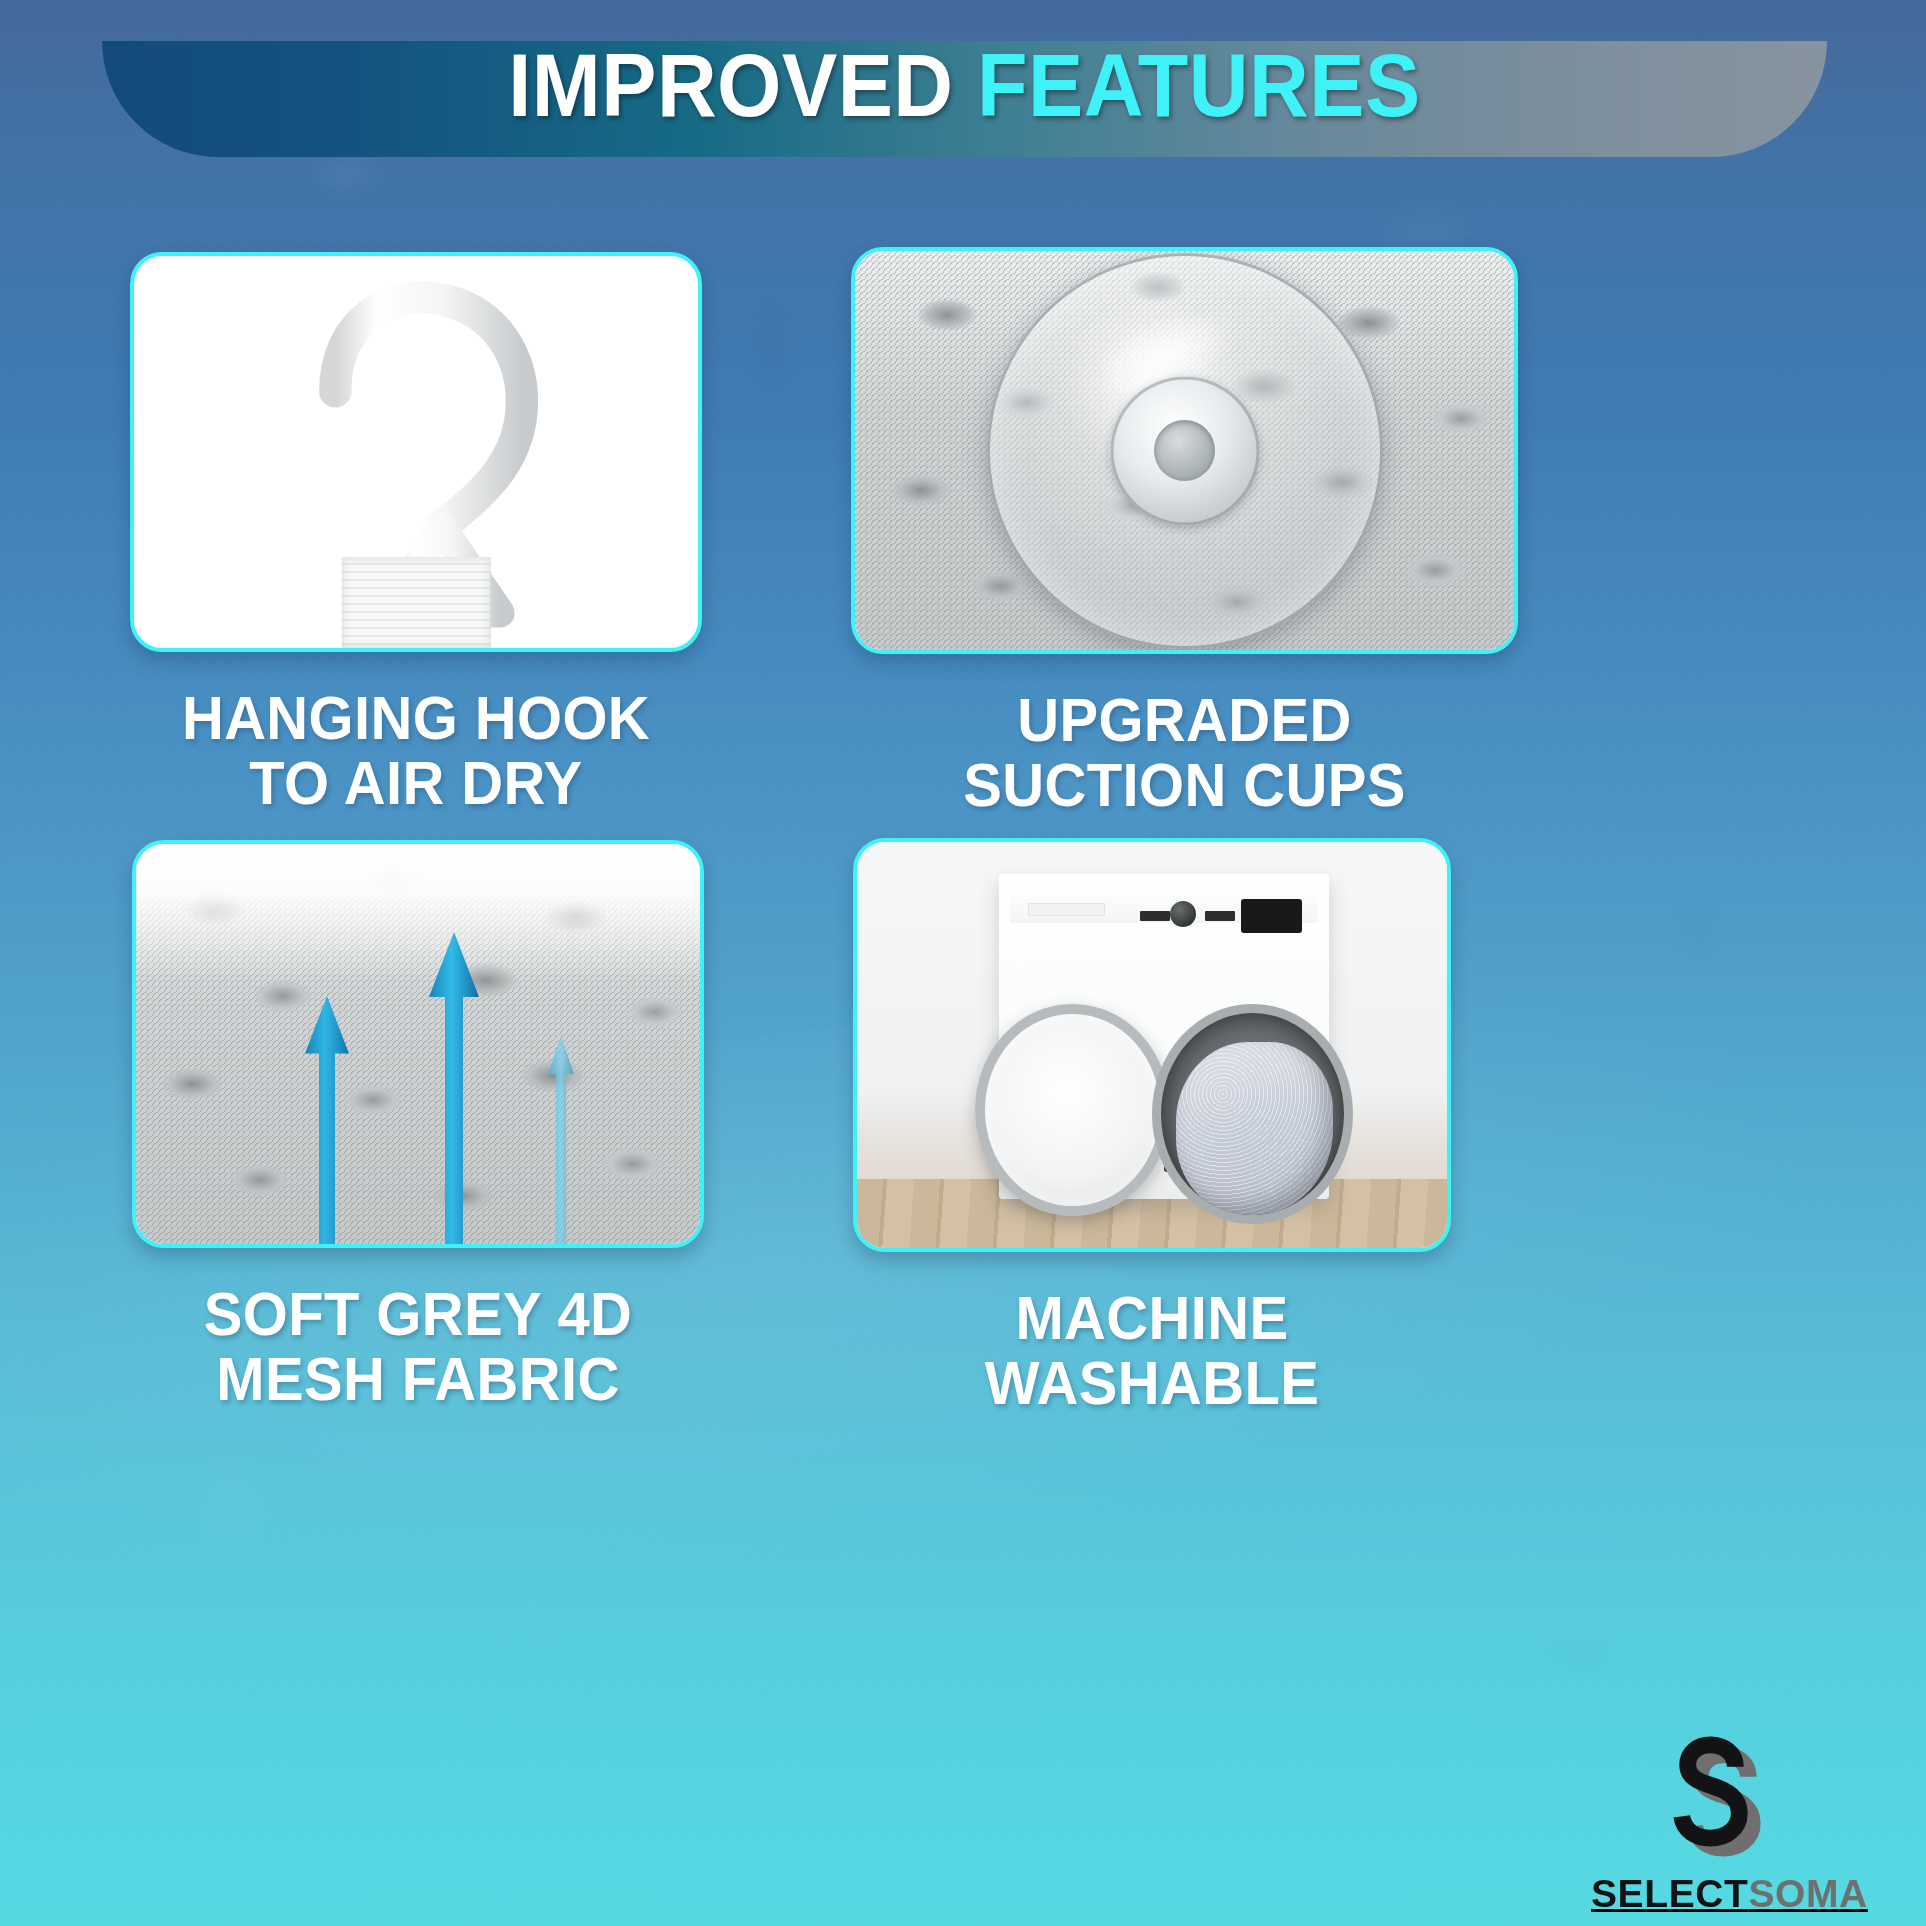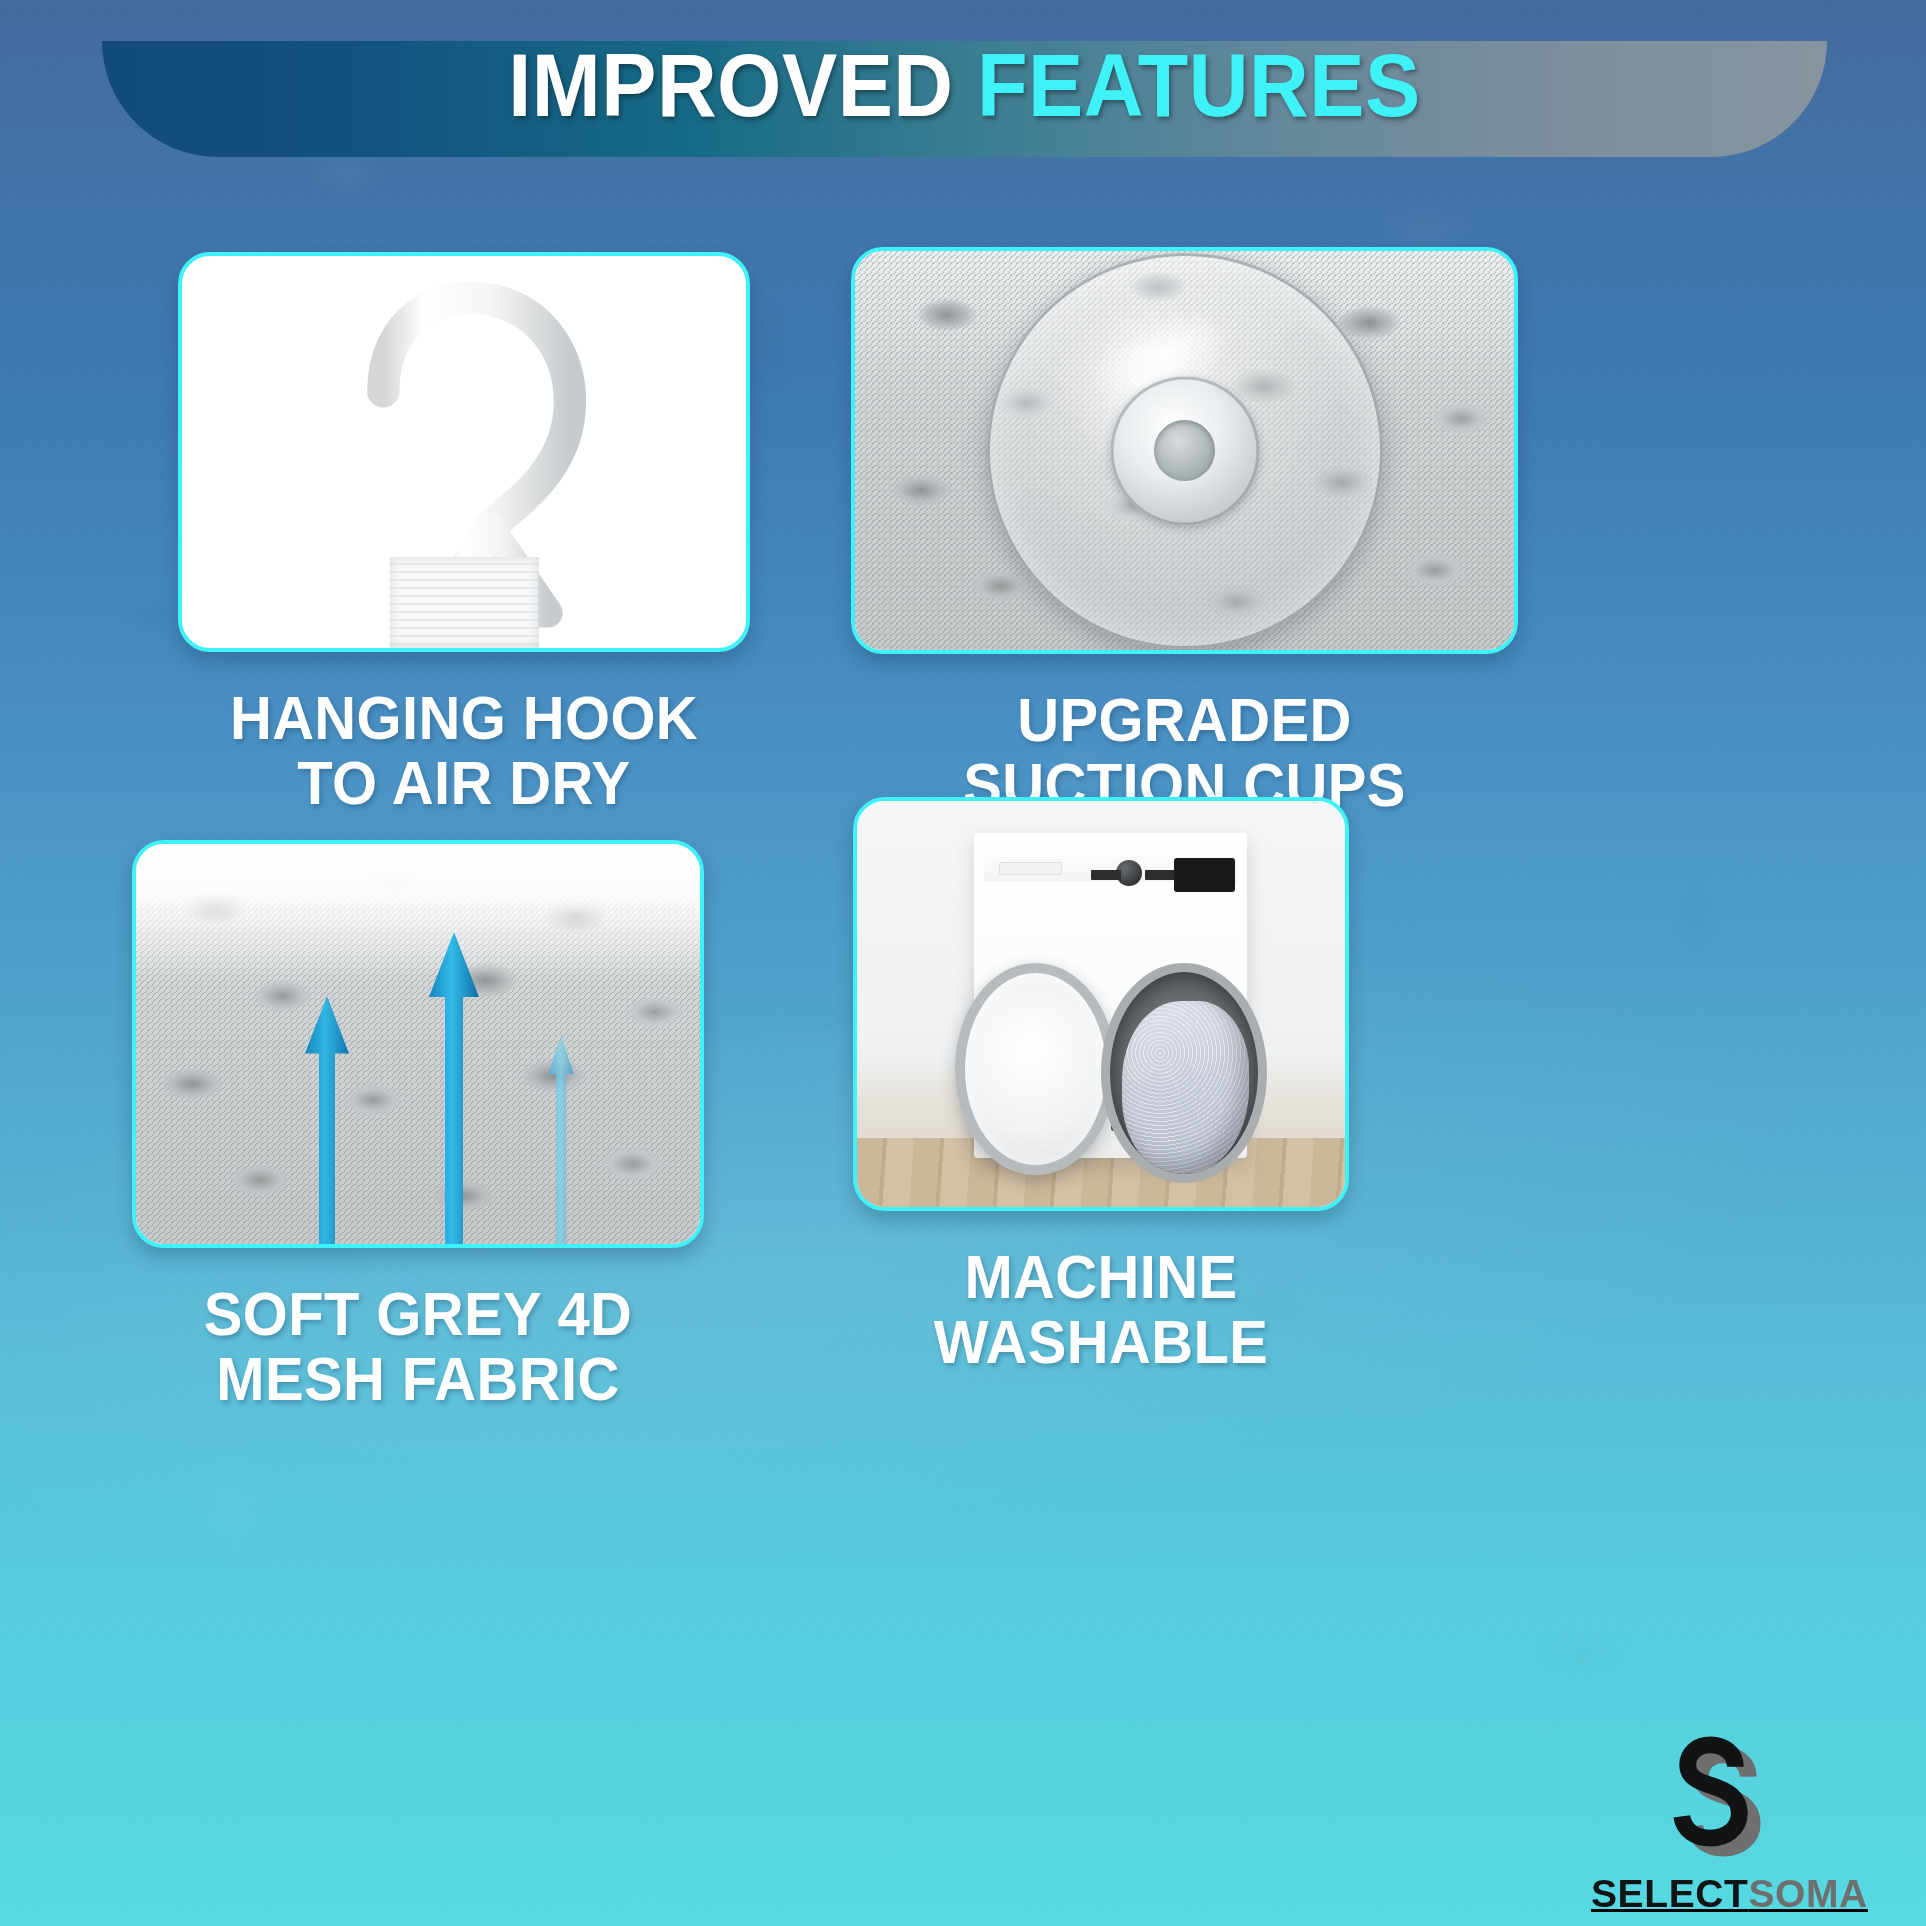--- a/index.html
+++ b/index.html
@@ -77,27 +77,27 @@
   .caption {
     margin-top:34px;
     color:#ffffff;
     font-size:61px; font-weight:bold;
     line-height:1.07; text-align:center;
     letter-spacing:0.4px;
     text-shadow:2px 3px 5px rgba(20,60,95,.33);
     transform:scaleX(.95);
   }
 
-  #f1 { left:130px; top:252px; width:572px;margin-left:48px; }
+  #f1 { left:130px; top:252px; width:572px; }
   #f1 .card { height:400px; }
   #f2 { left:851px; top:247px; width:667px; }
   #f2 .card { height:407px; }
   #f3 { left:132px; top:840px; width:572px; }
   #f3 .card { height:408px; }
-  #f4 { left:853px; top:797px; width:496px; }
+  #f4 { left:853px; top:838px; width:598px; }
   #f4 .card { height:414px; }
 
   
   .art { position:absolute; inset:0; }
   .hook-svg { position:absolute; left:50%; top:2%; transform:translateX(-48%); height:100%; }
 
   
   .mesh {
     position:absolute; inset:0;
     background-color:#d8dadb;

